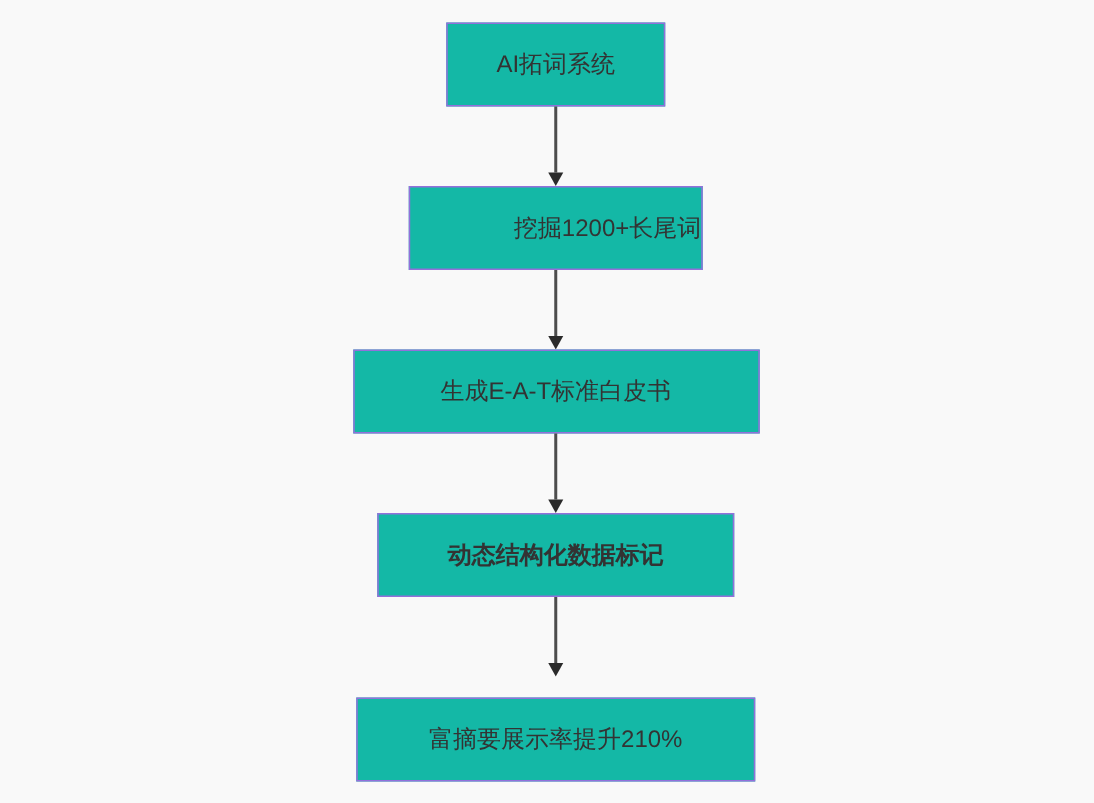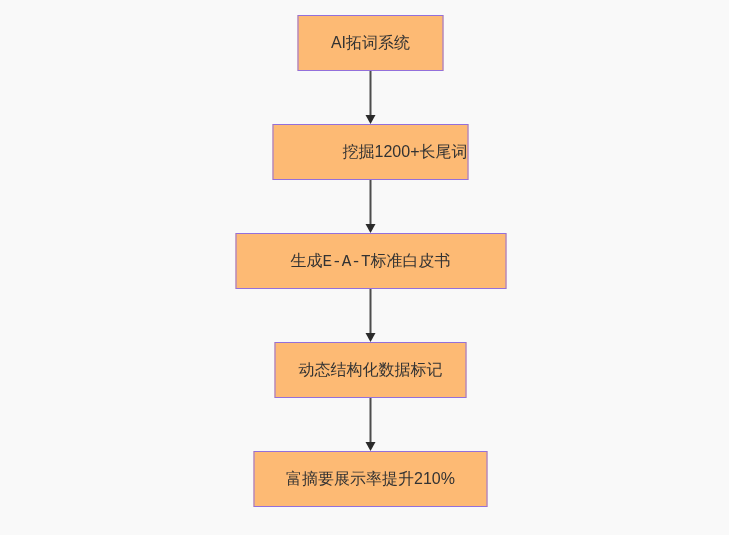--- a/index.html
+++ b/index.html
@@ -23,35 +23,35 @@
     top: 15px;
     left: 50%;
     transform: translateX(calc(-50% + 6px));
     display: flex;
     flex-direction: column;
     align-items: center;
   }
   .node {
     box-sizing: border-box;
     height: 56px;
-    background: #fdba74;
+    background: #14b8a6;
     border: 1.5px solid #9370DB;
     display: flex;
     align-items: center;
     justify-content: center;
     font-size: 16px;
     color: #333333;
     white-space: nowrap;
     text-align: center;
   }
   .node-1 { width: 146px; }
   .node-2 { width: 196px; justify-content: flex-end; }
-  .node-3 { width: 271px; font-family: Liberation Mono, monospace; }
-  .node-4 { width: 192px; }
-  .node-5 { width: 234px; }
+  .node-3 { width: 271px; }
+  .node-4 { width: 238px; font-weight: bold; }
+  .node-5 { width: 266px; margin-top: 14px; }
   .edge {
     height: 53px;
     display: flex;
     flex-direction: column;
     align-items: center;
   }
   .edge .line {
     width: 2px;
     flex: 1;
     background: #4d4d4d;

